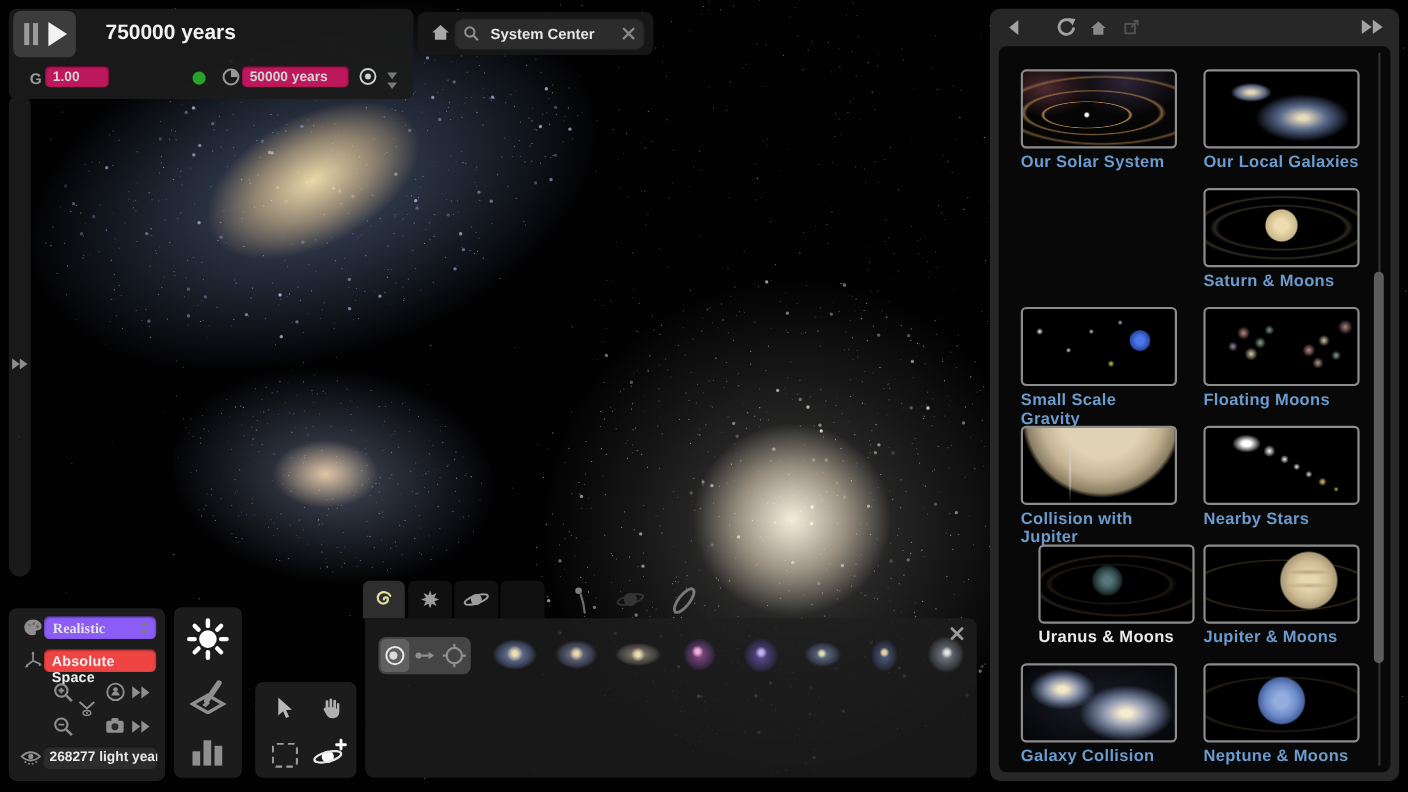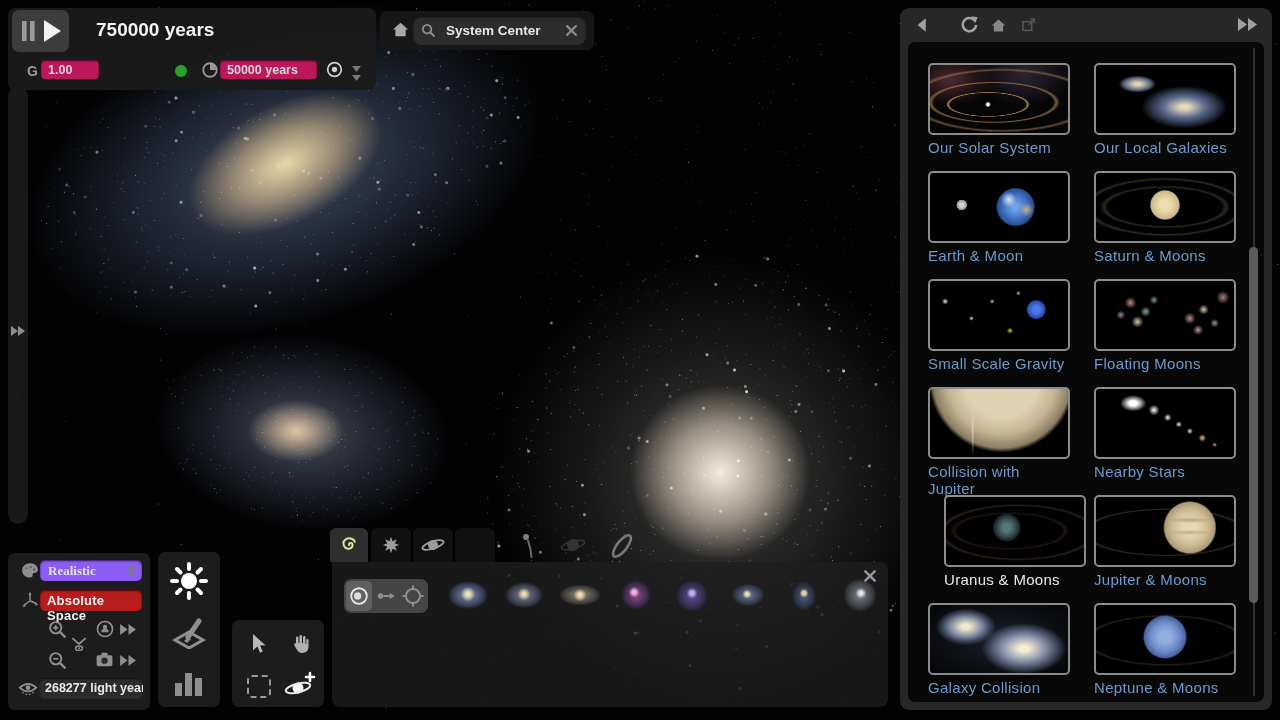--- a/index.html
+++ b/index.html
@@ -10,21 +10,21 @@
   .inp{position:absolute;background:#be185d;border:none;border-radius:4px;color:#d4d4d4;
        font-family:"Liberation Sans",sans-serif;font-size:12.5px;font-weight:bold;padding:0 7px;
        box-shadow:inset 0 1px 2px rgba(0,0,0,.7);outline:none;}
   svg{display:block;}
   .ic{position:absolute;}
   .star-layer{position:absolute;left:0;top:0;width:1px;height:1px;border-radius:50%;}
   .blob{position:absolute;pointer-events:none;}
   
   #library-panel{position:absolute;left:900px;top:8px;width:372px;height:702px;background:#272727;border-radius:9px;}
   #library-content{position:absolute;left:8px;top:34px;width:356px;height:660px;background:#080808;border-radius:7px;overflow:hidden;}
-  .lib-item{position:absolute;width:142px;}
+  .lib-item{position:absolute;width:142px;font-weight:bold;}
   .lib-thumb{width:142px;height:72px;background:#000;border:2px solid #8c8c8c;border-radius:5px;box-sizing:border-box;background-color:#000;}
   .lib-label{margin-top:4px;font-size:15px;letter-spacing:.3px;}
   
   .art-solar{background-color:#050505;background-image:
     radial-gradient(ellipse 60px 18px at 42% 58%, rgba(0,0,0,0) 63%, rgba(214,160,90,.8) 66%, rgba(0,0,0,0) 70%),
     radial-gradient(ellipse 95px 30px at 46% 55%, rgba(0,0,0,0) 63%, rgba(200,150,85,.6) 66%, rgba(0,0,0,0) 70%),
     radial-gradient(ellipse 135px 46px at 52% 52%, rgba(0,0,0,0) 63%, rgba(190,140,80,.5) 66%, rgba(0,0,0,0) 70%),
     radial-gradient(circle 3px at 42% 58%, #fff 40%, rgba(0,0,0,0) 100%),
     radial-gradient(ellipse 60px 36px at 15% 22%, rgba(150,80,90,.5), rgba(0,0,0,0) 72%),
     radial-gradient(ellipse 70px 44px at 68% 14%, rgba(95,75,115,.45), rgba(0,0,0,0) 72%);}
@@ -190,24 +190,20 @@
     <div id="library-content">
       <div id="library-grid" class="abs" style="left:0;top:0;width:356px;height:660px;">
           <div class="lib-item" style="left: 20px; top: 21px;">
             <div class="lib-thumb art-solar"></div>
             <div class="lib-label" style="color: rgb(107, 156, 205);">Our Solar System</div>
           </div>
           <div class="lib-item" style="left: 186px; top: 21px;">
             <div class="lib-thumb art-local-galaxies"></div>
             <div class="lib-label" style="color: rgb(107, 156, 205);">Our Local Galaxies</div>
           </div>
-          <div class="lib-item" style="left: 20px; top: 129px;">
-            <div class="lib-thumb art-earth"></div>
-            <div class="lib-label" style="color: rgb(107, 156, 205);">Earth &amp; Moon</div>
-          </div>
           <div class="lib-item" style="left: 186px; top: 129px;">
             <div class="lib-thumb art-saturn"></div>
             <div class="lib-label" style="color: rgb(107, 156, 205);">Saturn &amp; Moons</div>
           </div>
           <div class="lib-item" style="left: 20px; top: 237px;">
             <div class="lib-thumb art-gravity"></div>
             <div class="lib-label" style="color: rgb(107, 156, 205);">Small Scale Gravity</div>
           </div>
           <div class="lib-item" style="left: 186px; top: 237px;">
             <div class="lib-thumb art-floating"></div>
@@ -335,21 +331,21 @@
         </svg>
     </div>
     <svg class="ic" style="left:13px;top:38px;" width="18" height="18" viewBox="0 0 24 24">
         <line x1="12" y1="13" x2="12" y2="3" stroke="#8f8f8f" stroke-width="2"></line>
         <line x1="12" y1="13" x2="4" y2="19" stroke="#8f8f8f" stroke-width="2"></line>
         <line x1="12" y1="13" x2="21" y2="17" stroke="#8f8f8f" stroke-width="2"></line>
         <polygon points="12,1 14,5 10,5" fill="#8f8f8f"></polygon>
         <polygon points="2,21 6.5,20.5 4.5,17" fill="#8f8f8f"></polygon>
         <polygon points="23,18 19,19.5 19.5,16" fill="#8f8f8f"></polygon>
       </svg>
-    <div class="abs" style="left:32px;top:37px;width:102px;height:21px;background:#b91c1c;border-radius:5px;box-shadow:inset 0 1px 2px rgba(0,0,0,.7);">
+    <div class="abs" style="left:32px;top:37px;width:102px;height:21px;background:#ef4444;border-radius:5px;box-shadow:inset 0 1px 2px rgba(0,0,0,.7);">
       <div class="lbl" style="left:7px;top:3px;font-size:13px;color:#efefef;letter-spacing:.2px;">Absolute Space</div>
     </div>
     <svg class="ic" style="left:39px;top:66px;" width="21" height="21" viewBox="0 0 24 24">
         <circle cx="10" cy="10" r="6.4" fill="none" stroke="#8f8f8f" stroke-width="2.2"></circle>
         <line x1="15" y1="15" x2="21" y2="21" stroke="#8f8f8f" stroke-width="2.6"></line>
         <line x1="7" y1="10" x2="13" y2="10" stroke="#8f8f8f" stroke-width="2"></line>
         <line x1="10" y1="7" x2="10" y2="13" stroke="#8f8f8f" stroke-width="2"></line>
       </svg>
     <svg class="ic" style="left:61px;top:81px;" width="20" height="20" viewBox="0 0 24 24">
         <path d="M4 5L12 12L20 5" fill="none" stroke="#8f8f8f" stroke-width="2.2"></path>

